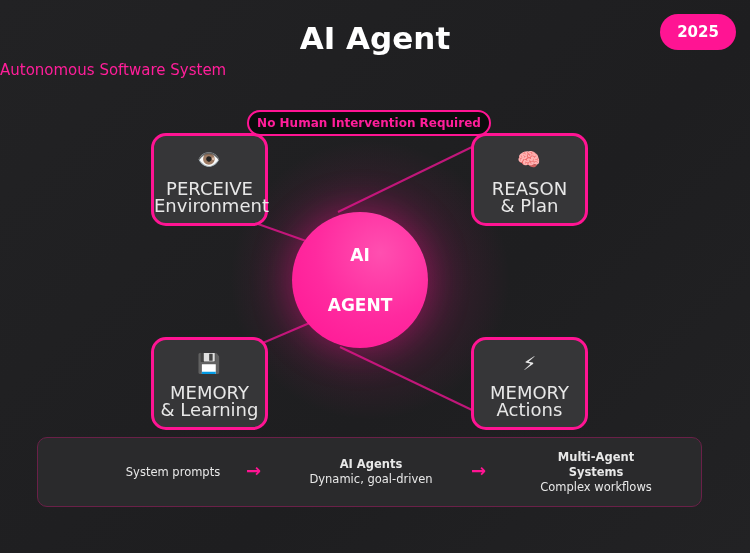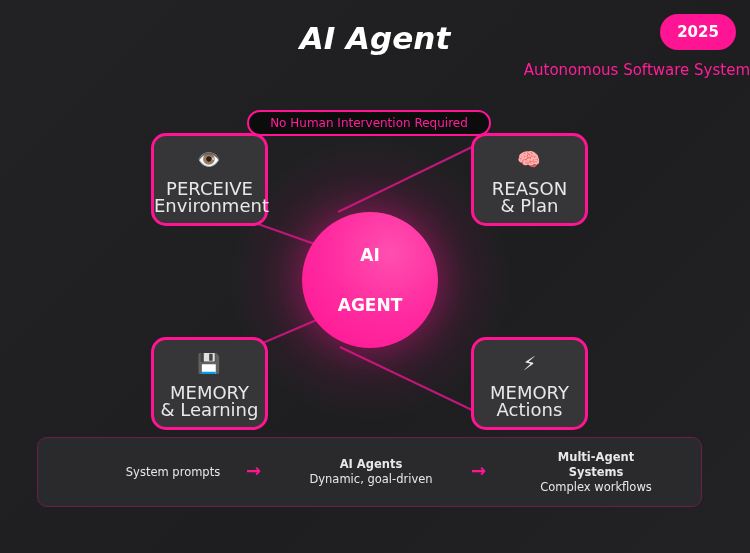--- a/index.html
+++ b/index.html
@@ -10,48 +10,48 @@
     position: relative;
   }
   .bg {
     position: absolute; inset: 0;
     background:
       radial-gradient(circle at 370px 280px, rgba(255,20,147,0.22) 0px, rgba(255,20,147,0.08) 90px, rgba(0,0,0,0) 140px),
       linear-gradient(135deg, #222224 0%, #1e1e20 60%, #222224 100%);
   }
   .title {
     position: absolute; left: 0; right: 0; top: 20px;
-    text-align: center; color: #fff; font-weight: bold; font-size: 31px; font-style: italic;
+    text-align: center; color: #fff; font-weight: bold; font-size: 31px;
   }
   .subtitle {
     position: absolute; left: 0; right: 0; top: 61px;
-    text-align: right; color: #ff1e9a; font-size: 15px;
+    text-align: left; color: #ff1e9a; font-size: 15px;
   }
   .year-badge {
     position: absolute; left: 660px; top: 14px; width: 76px; height: 36px;
     background: #ff1493; border-radius: 18px; color: #fff;
     font-weight: bold; font-size: 15px; text-align: center; line-height: 36px;
   }
   .banner {
     position: absolute; left: 247px; top: 110px; width: 244px; height: 26px;
     background: #0c0c0d; border: 2px solid #ff1493; border-radius: 14px;
-    box-sizing: border-box; color: #ff1e9a; font-weight: normal; font-size: 12px;
+    box-sizing: border-box; color: #ff1e9a; font-weight: bold; font-size: 12px;
     text-align: center; line-height: 22px; z-index: 3;
   }
   svg.lines { position: absolute; left: 0; top: 0; z-index: 1; }
   .node {
     position: absolute; width: 117px; height: 93px;
     background: #363638; border: 3px solid #ff1493; border-radius: 15px;
     box-sizing: border-box; color: #e8e8e8; text-align: center; z-index: 2;
   }
   .node .icon { display: block; font-size: 19px; margin-top: 11px; height: 24px; line-height: 24px; }
   .node .l1, .node .l2 { display: block; font-size: 18px; line-height: 17px; }
   .node .l1 { margin-top: 9px; }
   .hub {
-    position: absolute; left: 302px; top: 212px; width: 136px; height: 136px;
+    position: absolute; left: 292px; top: 212px; width: 136px; height: 136px;
     border-radius: 50%;
     background: radial-gradient(circle at 65% 30%, #ff4fb0 0%, #ff2a9f 50%, #ff1493 100%);
     box-shadow: 0 0 40px rgba(255,20,147,0.45);
     color: #fff; font-weight: bold; font-size: 17px; text-align: center; z-index: 2;
     display: flex; flex-direction: column; justify-content: center; align-items: center; gap: 26px;
   }
   .hub span { display: block; line-height: 24px; }
   .evo {
     position: absolute; left: 37px; top: 437px; width: 665px; height: 70px;
     background: #2a2a2c; border: 1px solid #6a2048; border-radius: 10px;

